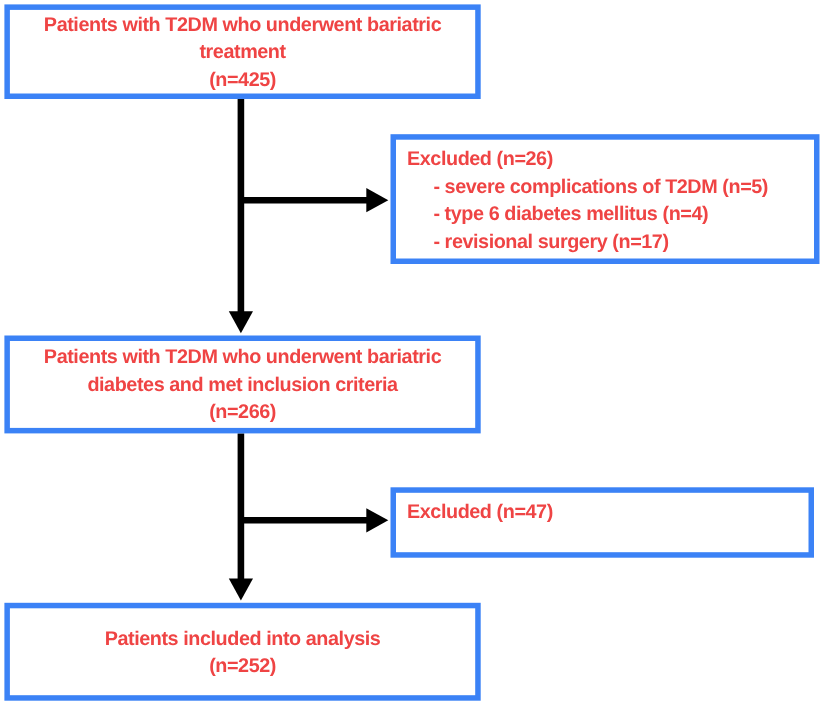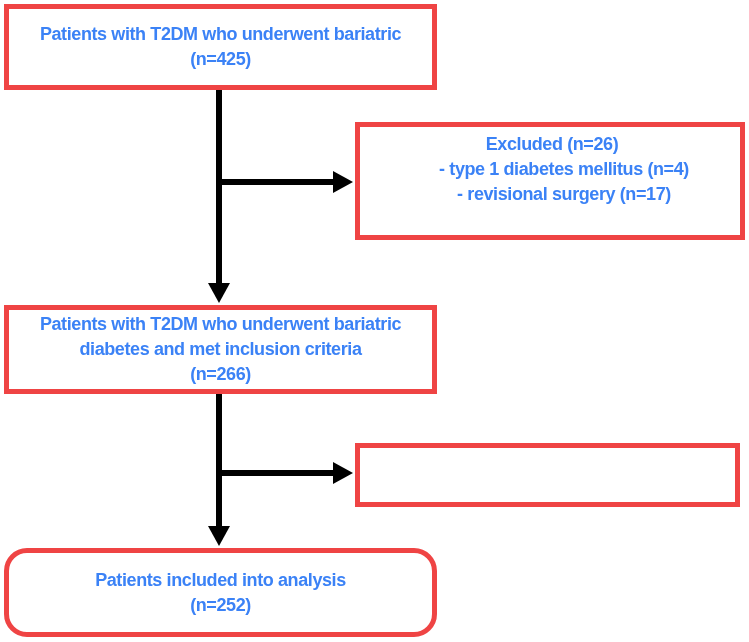--- a/index.html
+++ b/index.html
@@ -8,52 +8,52 @@
   .canvas {
     position: relative;
     width: 749px;
     height: 642px;
     background: #ffffff;
     color: #000000;
     overflow: hidden;
   }
   .box {
     position: absolute;
-    border: 5px solid #ef4444;
+    border: 5px solid #3b82f6;
     background: #ffffff;
     font-weight: bold;
     font-size: 18px;
     line-height: 25px;
     letter-spacing: -0.4px;
-    color: #3b82f6;
+    color: #ef4444;
   }
   .box.centered {
     display: flex;
     flex-direction: column;
     align-items: center;
     justify-content: center;
     text-align: center;
   }
   .box.leftalign {
     padding: 5px 6px 13px 10px;
-    text-align: center;
+    text-align: left;
   }
   .box .line { white-space: nowrap; }
   .box .sub-item { padding-left: 24px; white-space: nowrap; }
   svg.connectors {
     position: absolute;
     left: 0; top: 0;
     width: 749px; height: 642px;
   }
   
   #box-enrollment { left: 4px;   top: 4px;   width: 433px; height: 86px;  }
   #box-excluded-1 { left: 355px; top: 122px; width: 390px; height: 118px; }
   #box-inclusion  { left: 4px;   top: 305px; width: 433px; height: 89px;  }
   #box-excluded-2 { left: 355px; top: 443px; width: 385px; height: 64px;  }
-  #box-analysis   { left: 4px;   top: 548px; width: 433px; height: 89px; border-radius: 23px;  }
+  #box-analysis   { left: 4px;   top: 548px; width: 433px; height: 89px;  }
 </style>
 </head>
 <body>
 
 <div class="canvas">
 
   <svg class="connectors" viewBox="0 0 749 642" aria-hidden="true">
 
     <line x1="219" y1="88" x2="219" y2="287" stroke="#000000" stroke-width="6"></line>
     <polygon points="219,303 208,283 230,283" fill="#000000"></polygon>
@@ -63,36 +63,39 @@
 
     <line x1="219" y1="392" x2="219" y2="530" stroke="#000000" stroke-width="6"></line>
     <polygon points="219,546 208,526 230,526" fill="#000000"></polygon>
 
     <line x1="219" y1="473" x2="336" y2="473" stroke="#000000" stroke-width="6"></line>
     <polygon points="353,473 333,462 333,484" fill="#000000"></polygon>
   </svg>
 
   <div class="box centered" id="box-enrollment">
     <div class="line">Patients with T2DM who underwent bariatric</div>
+    <div class="line">treatment</div>
     <div class="line">(n=425)</div>
   </div>
 
   <div class="box leftalign" id="box-excluded-1">
     <div class="line">Excluded (n=26)</div>
-    <div class="sub-item">- type 1 diabetes mellitus (n=4)</div>
+    <div class="sub-item">- severe complications of T2DM (n=5)</div>
+    <div class="sub-item">- type 6 diabetes mellitus (n=4)</div>
     <div class="sub-item">- revisional surgery (n=17)</div>
   </div>
 
   <div class="box centered" id="box-inclusion">
     <div class="line">Patients with T2DM who underwent bariatric</div>
     <div class="line">diabetes and met inclusion criteria</div>
     <div class="line">(n=266)</div>
   </div>
 
   <div class="box leftalign" id="box-excluded-2">
+    <div class="line">Excluded (n=47)</div>
   </div>
 
   <div class="box centered" id="box-analysis">
     <div class="line">Patients included into analysis</div>
     <div class="line">(n=252)</div>
   </div>
 
 </div>
 
 </body></html>

